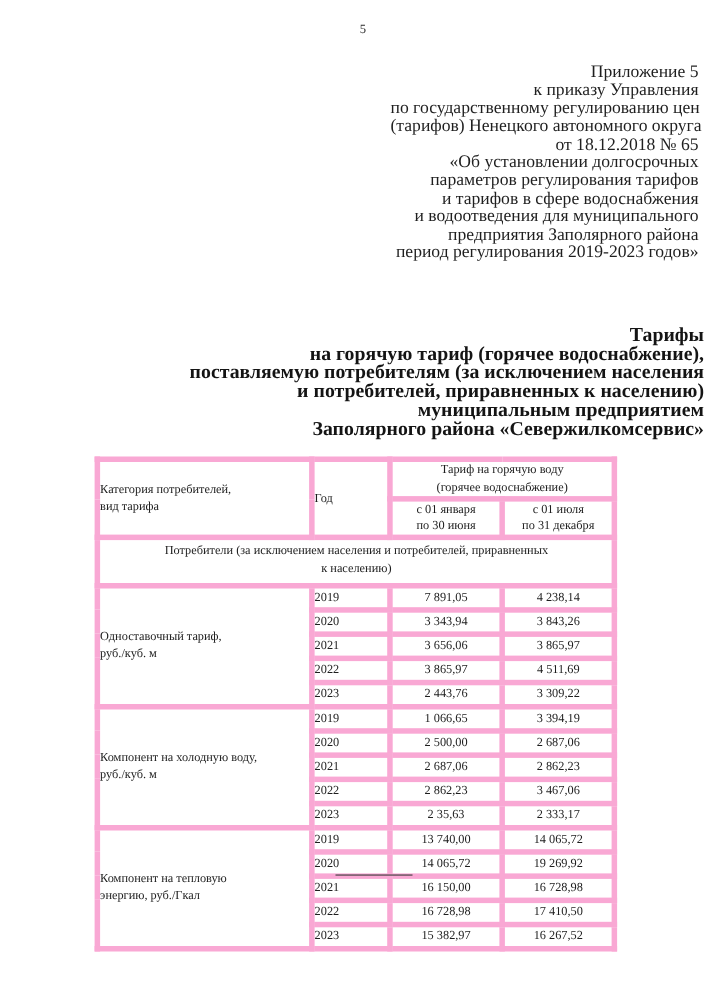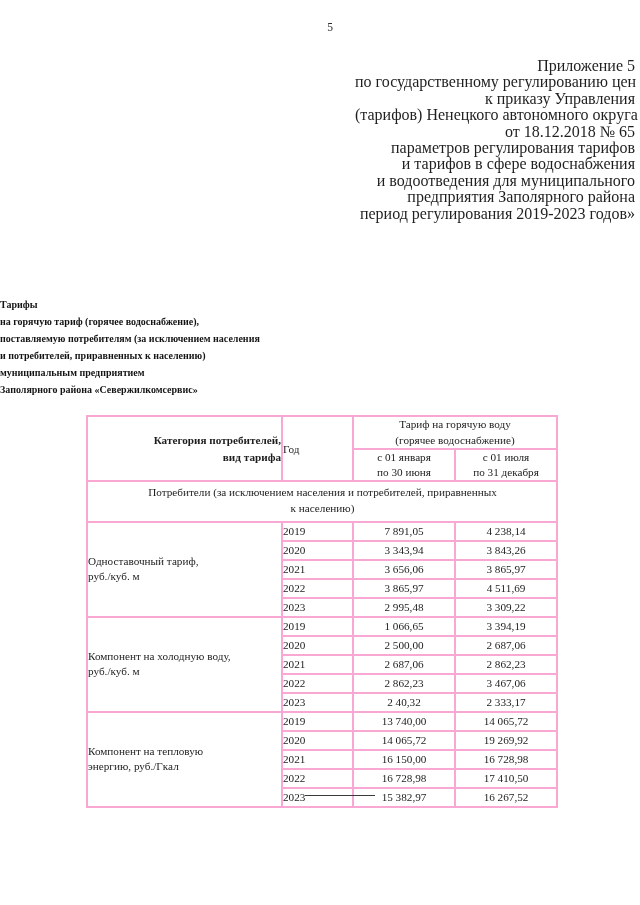--- a/index.html
+++ b/index.html
@@ -52,59 +52,58 @@
   .doc-header .line {
     white-space: nowrap;
   }
 
   
   .doc-title {
     position: absolute;
     top: 296px;
     left: 0;
     width: 640px;
-    text-align: left;
-    font-size: 10px;
+    text-align: right;
+    font-size: 18px;
     line-height: 17.1px;
     font-weight: bold;
     color: #141414;
   }
   .doc-title .line {
     white-space: nowrap;
   }
 
   
   .tariff-table {
     position: absolute;
     top: 415px;
     left: 86px;
     width: 470px;
     border-collapse: collapse;
     table-layout: fixed;
     font-size: 11.2px;
     color: #1d1d1d;
   }
   .tariff-table td {
-    border: 2px solid #f9a8d4;
+    border: 5px solid #f9a8d4;
     padding: 0;
     vertical-align: middle;
   }
 
   .col-cat   { width: 195px; }
   .col-year  { width: 71px;  }
   .col-jan   { width: 102px; }
   .col-jul   { width: 102px; }
 
   
   .th-cat {
-    text-align: right;
+    text-align: left;
     line-height: 16.5px;
     padding: 6px 8px;
     height: 50px;
-    font-weight: bold;
   }
   .th-year {
     height: 50px;
   }
   .th-tariff-top {
     text-align: center;
     line-height: 15.5px;
     padding: 4px 6px 3px;
   }
   .th-period {
@@ -151,24 +150,25 @@
 </style>
 </head>
 <body>
 
 <div class="page">
 
   <div class="page-number">5</div>
 
   <div class="doc-header">
       <div class="line">Приложение 5</div>
+      <div class="line">к приказу Управления</div>
       <div class="line">по государственному регулированию цен</div>
-      <div class="line">к приказу Управления</div>
       <div class="line">(тарифов) Ненецкого автономного округа</div>
       <div class="line">от 18.12.2018 № 65</div>
+      <div class="line">«Об установлении долгосрочных</div>
       <div class="line">параметров регулирования тарифов</div>
       <div class="line">и тарифов в сфере водоснабжения</div>
       <div class="line">и водоотведения для муниципального</div>
       <div class="line">предприятия Заполярного района</div>
       <div class="line">период регулирования 2019-2023 годов»</div>
     </div>
 
   <div class="doc-title">
       <div class="line">Тарифы</div>
       <div class="line">на горячую тариф (горячее водоснабжение),</div>
@@ -236,21 +236,21 @@
           <td class="value-cell">3 656,06</td>
           <td class="value-cell">3 865,97</td>
         </tr>
         <tr>
           <td class="year-cell">2022</td>
           <td class="value-cell">3 865,97</td>
           <td class="value-cell">4 511,69</td>
         </tr>
         <tr>
           <td class="year-cell">2023</td>
-          <td class="value-cell">2 995,48</td>
+          <td class="value-cell">2 443,76</td>
           <td class="value-cell">3 309,22</td>
         </tr>
         <tr>
           <td class="cat-cell" rowspan="5">
             <div>Компонент на холодную воду,</div>
             <div>руб./куб. м</div>
           </td>
           <td class="year-cell">2019</td>
           <td class="value-cell">1 066,65</td>
           <td class="value-cell">3 394,19</td>
@@ -265,21 +265,21 @@
           <td class="value-cell">2 687,06</td>
           <td class="value-cell">2 862,23</td>
         </tr>
         <tr>
           <td class="year-cell">2022</td>
           <td class="value-cell">2 862,23</td>
           <td class="value-cell">3 467,06</td>
         </tr>
         <tr>
           <td class="year-cell">2023</td>
-          <td class="value-cell">2 40,32</td>
+          <td class="value-cell">2 35,63</td>
           <td class="value-cell">2 333,17</td>
         </tr>
         <tr>
           <td class="cat-cell" rowspan="5">
             <div>Компонент на тепловую</div>
             <div>энергию, руб./Гкал</div>
           </td>
           <td class="year-cell">2019</td>
           <td class="value-cell">13 740,00</td>
           <td class="value-cell">14 065,72</td>

